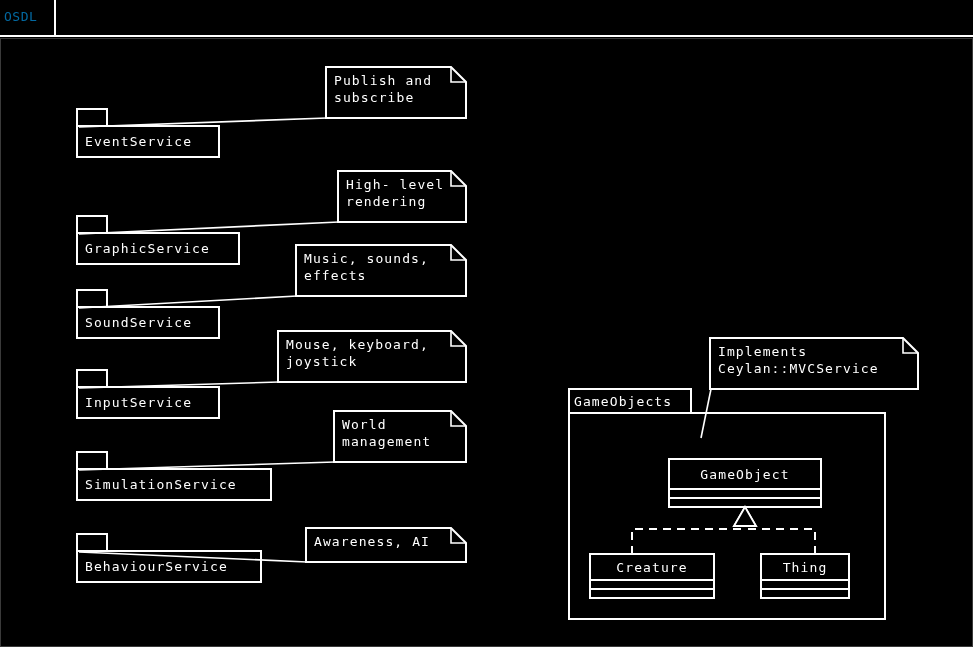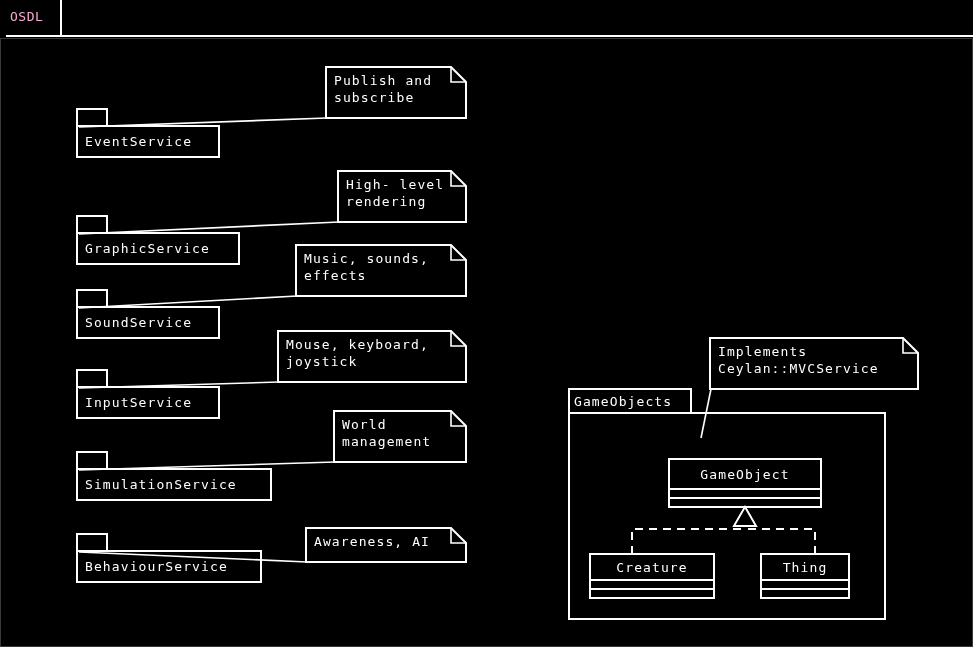--- a/index.html
+++ b/index.html
@@ -22,28 +22,28 @@
   
   #tabbar {
     position: absolute;
     left: 0; top: 0;
     width: 973px;
     height: 38px;
     background: #000000;
   }
   #tab-osdl {
     position: absolute;
-    left: 6px;
+    left: 0px;
     top: 0px;
     width: 56px;
     height: 37px;
     box-sizing: border-box;
     border-right: 2px solid #ffffff;
     border-bottom: 2px solid #ffffff;
-    color: #f9a8d4;
+    color: #0369a1;
     font-size: 13px;
     line-height: 13px;
     letter-spacing: 0.5px;
     padding: 10px 0 0 4px;
     background: #000000;
   }
   #tabbar-underline {
     position: absolute;
     left: 56px;
     top: 35px;

